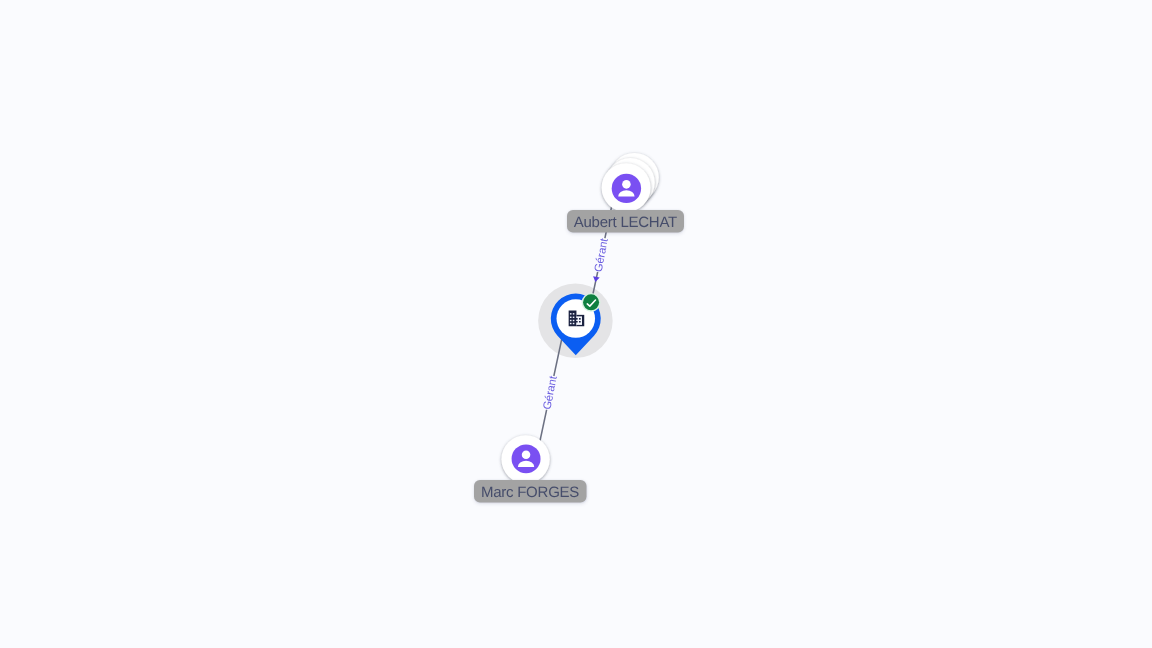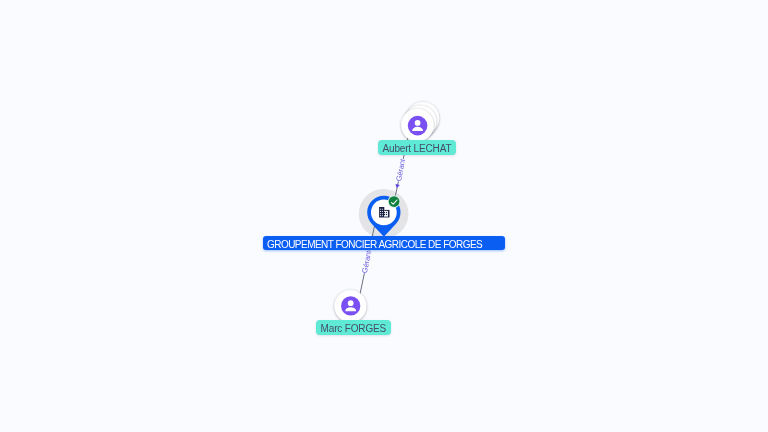--- a/index.html
+++ b/index.html
@@ -4,21 +4,21 @@
 <title>Graph</title>
 <style>
   html,body{margin:0;padding:0;}
   body{width:768px;height:432px;overflow:hidden;background:#fafbfe;
        font-family:"Liberation Sans",sans-serif;}
   .lbl{transform:translateZ(0);}
   svg.layer{will-change:transform;}
   #canvas{position:relative;width:768px;height:432px;background:#fafbfe;}
   svg.layer{position:absolute;left:0;top:0;width:768px;height:432px;overflow:visible;display:block;}
 
-  .lbl{position:absolute;background:#5eead4;border-radius:4px;
+  .lbl{position:absolute;background:#a3a3a3;border-radius:4px;
        color:#464d6b;font-size:10px;white-space:nowrap;
        box-shadow:0 1px 2.5px rgba(70,80,120,.14),0 0 1px rgba(70,80,120,.10);}
   .lbl span{display:block;}
 
   .lbl.person{height:15.2px;line-height:18px;padding:0 4.6px;letter-spacing:-0.16px;}
   .lbl.company{background:#0b5ef2;color:#ffffff;height:14.4px;line-height:17px;
                padding:0 3.6px;letter-spacing:-0.53px;border-radius:3px;
                box-shadow:0 1px 2.5px rgba(25,110,245,.42);}
 </style>
 </head>
@@ -96,23 +96,20 @@
   <g>
     <circle cx="350.4" cy="306.2" r="16.1" fill="#ffffff" filter="url(#nodeShadow)"></circle>
     <circle cx="350.7" cy="305.9" r="9.65" fill="#7a50f2"></circle>
     <g>
       <circle cx="350.7" cy="303.2" r="2.85" fill="#ffffff"></circle>
       <path d="M345.25,311.25 a5.45,4.1 0 0 1 10.9,0 Z" fill="#ffffff"></path>
     </g>
   </g>
 </svg>
 
-<div class="lbl company" style="left:263.4px;top:236.1px;width:241.4px;box-sizing:border-box;">
-  <span>GROUPEMENT FONCIER AGRICOLE DE FORGES</span>
-</div>
 
 <div class="lbl person" style="left:377.9px;top:139.5px;">
   <span>Aubert LECHAT</span>
 </div>
 
 <div class="lbl person" style="left:316px;top:319.6px;">
   <span>Marc FORGES</span>
 </div>
 
 </div>

